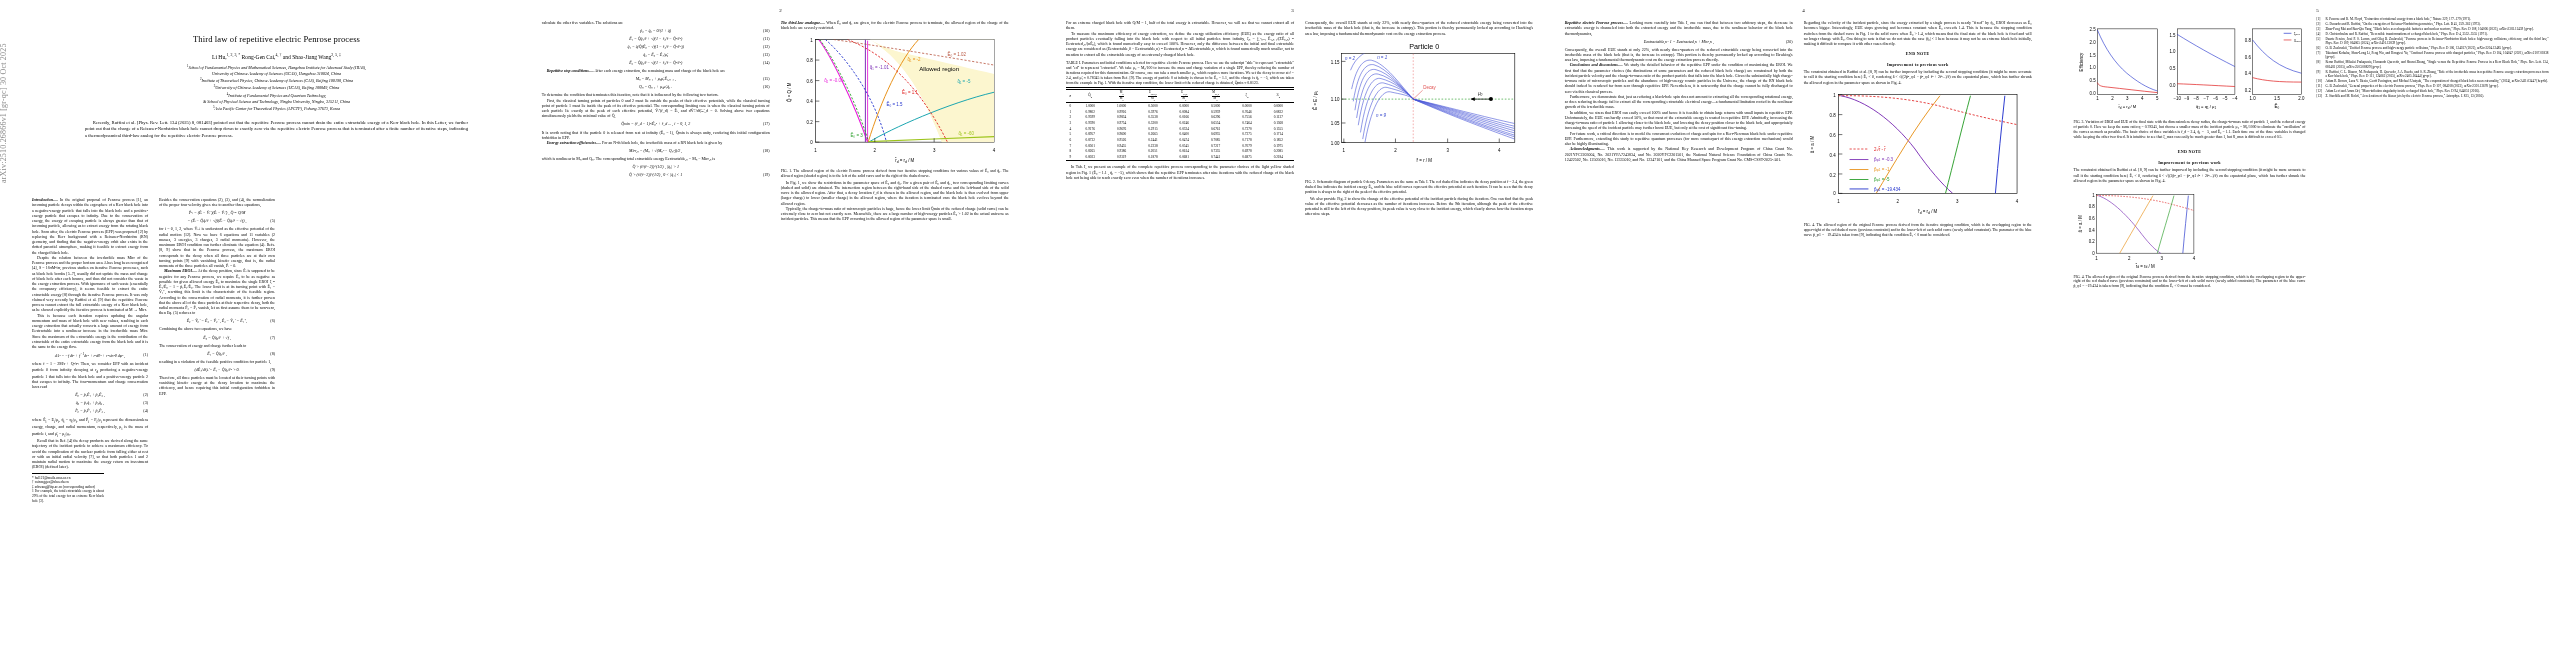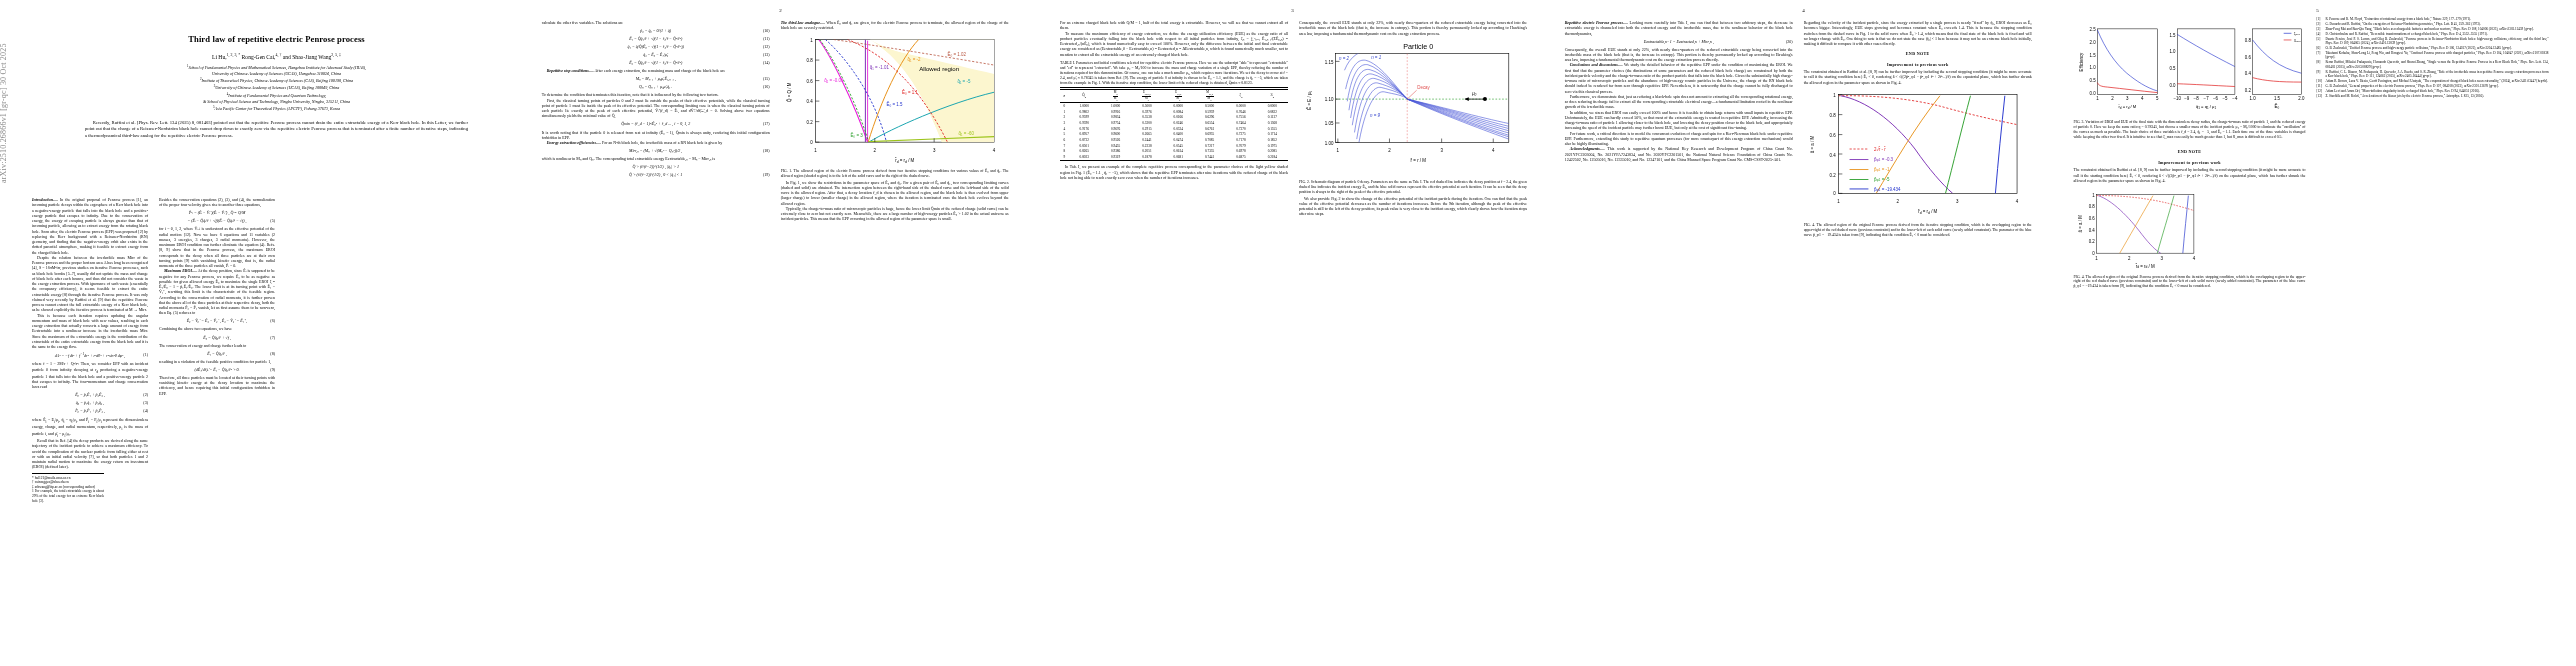--- a/index.html
+++ b/index.html
@@ -15,21 +15,21 @@
 
   .pgnum{position:absolute;top:7.8px;right:18px;font-size:5px;}
   .pgnum.c{left:50%;right:auto;transform:translateX(-50%);}
 
   
   .arxiv-spine{position:absolute;left:-1.1px;top:183px;width:345px;
      transform:rotate(-90deg);transform-origin:0 0;
      font-size:8px;color:#8c8c8c;letter-spacing:0.2px;white-space:nowrap;
      font-family:"Liberation Serif",serif;}
 
-  .title{text-align:center;font-size:8.6px;font-weight:bold;margin:0;padding-top:34px;letter-spacing:0.1px;}
+  .title{text-align:center;font-size:8.6px;font-weight:normal;margin:0;padding-top:34px;letter-spacing:0.1px;}
   .authors{text-align:center;font-size:5.6px;margin-top:9px;}
   .authors sup{font-size:3.9px;}
   .affil{text-align:center;font-size:4.1px;font-style:italic;line-height:1.45;margin-top:3.9px;padding:0 32px;}
   .affil sup{font-style:normal;font-size:3.1px;}
   .abstract{font-size:4.7px;line-height:1.38;text-align:justify;margin:7.8px 53px 0 53px;text-indent:7.8px;}
 
   .cols{position:absolute;display:flex;gap:11px;}
   .col{font-size:4px;line-height:1.315;text-align:justify;}
   .col p{margin:0;text-indent:5px;}
   .col p.noind{text-indent:0;}
@@ -229,21 +229,21 @@
         </div>
 
         <p>In Fig. 1, we show the restrictions in the parameter space of Ê₀ and q̂₁. For a given pair of Ê₀ and q̂₁, two corresponding limiting curves (dashed and solid) are obtained. The intersection region between the right-hand side of the dashed curve and the left-hand side of the solid curve is the allowed region. After that, a decay location r̂_d is chosen in the allowed region, and the black hole is then evolved from upper (larger charge) to lower (smaller charge) in the allowed region, where the iteration is terminated once the black hole evolves beyond the allowed region.</p>
         <p>Typically, the charge-to-mass ratio of microscopic particles is huge, hence the lower limit Q̂min of the reduced charge (solid curve) can be extremely close to zero but not exactly zero. Meanwhile, there are a large number of high-energy particles Ê₀ &gt; 1.02 in the actual universe as incident particles. This means that the EPP occurring in the allowed region of the parameter space is small.</p>
       </div>
     </div>
   </div>
 
   <div class="page pg3">
     <div class="pgnum c">3</div>
-    <div class="cols" style="left:23px;top:20px;width:479px;">
+    <div class="cols" style="left:29px;top:20px;width:479px;">
       <div class="col" style="width:228px;">
         <p class="noind">For an extreme charged black hole with Q/M = 1, half of the total energy is extractable. However, we will see that we cannot extract all of them.</p>
         <p>To measure the maximum efficiency of energy extraction, we define the energy utilization efficiency (EUE) as the energy ratio of all product particles eventually falling into the black hole with respect to all initial particles from infinity, ξₙ = ∑ᴺₙ₌₁ Ê₁,ₙ₋₁/(ΣÊ₀,ₙ) ≡ Eextracted,ₙ/(nÊ₀), which is found numerically easy to exceed 100%. However, only the difference between the initial and final extractable energy are considered as (Eextractable,0 − Eextractable,n) ≡ Eextracted,n ≡ ΔEextractable,n, which is found numerically much smaller, not to mention to extract all the extractable energy of an extremely charged black hole.</p>
 
         <div style="margin-top:4.4px;">
           <div class="tcap">TABLE I. Parameters and initial conditions selected for repetitive electric Penrose process. Here we use the subscript "able" to represent "extractable" and "ed" to represent "extracted". We take μ₀ = M₀/100 to increase the mass and charge variation of a single EPP, thereby reducing the number of iterations required for this demonstration. Of course, one can take a much smaller μ₀, which requires more iterations. We set the decay to occur at r̂ = 2.4, and μ̃₁ ≈ 0.78345 is taken from Ref. [9]. The energy of particle 0 at infinity is chosen to be Ê₀ = 1.1, and the charge is q̂₁ = −5, which are taken from the example in Fig. 1. With the iterative stop condition, the lower limit of the reduced charge is obtained, Q̂min ≈ 0.8123.</div>
           <table class="tab">
             <thead>
               <tr class="dbl">
                   <td colspan="8" style="padding:0;border-bottom:0.3px solid #000;height:0.6px;"></td>

